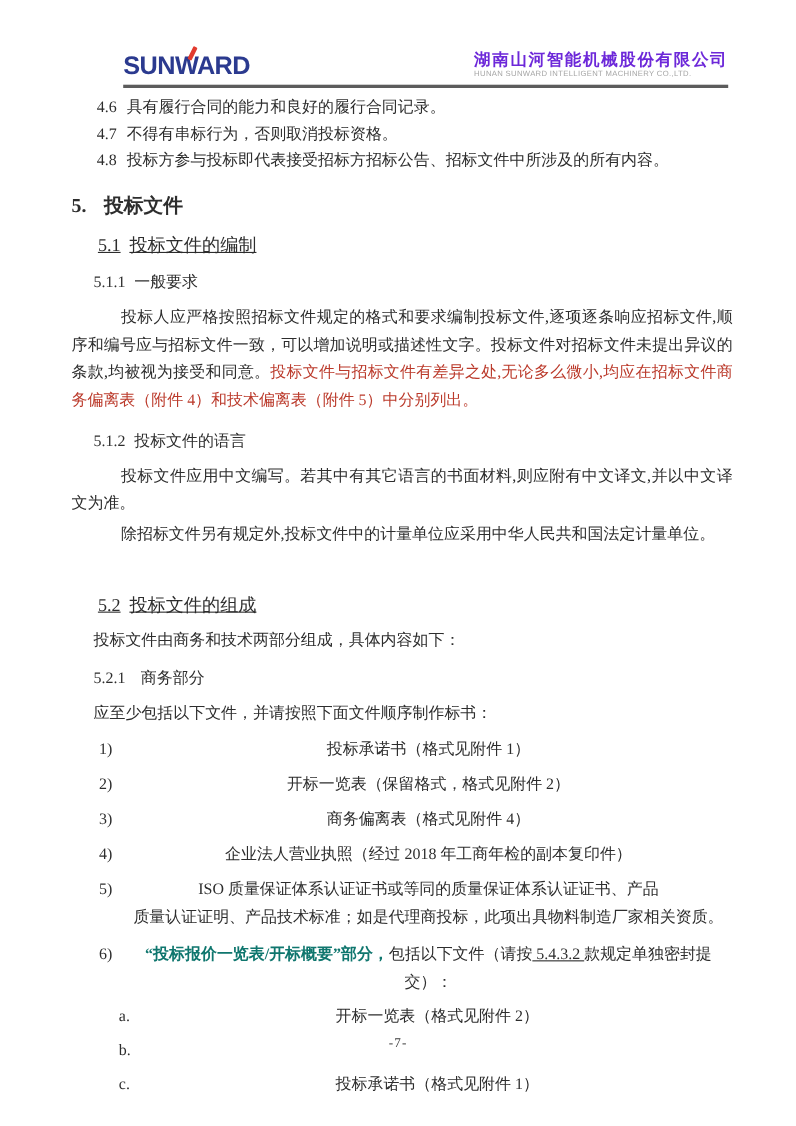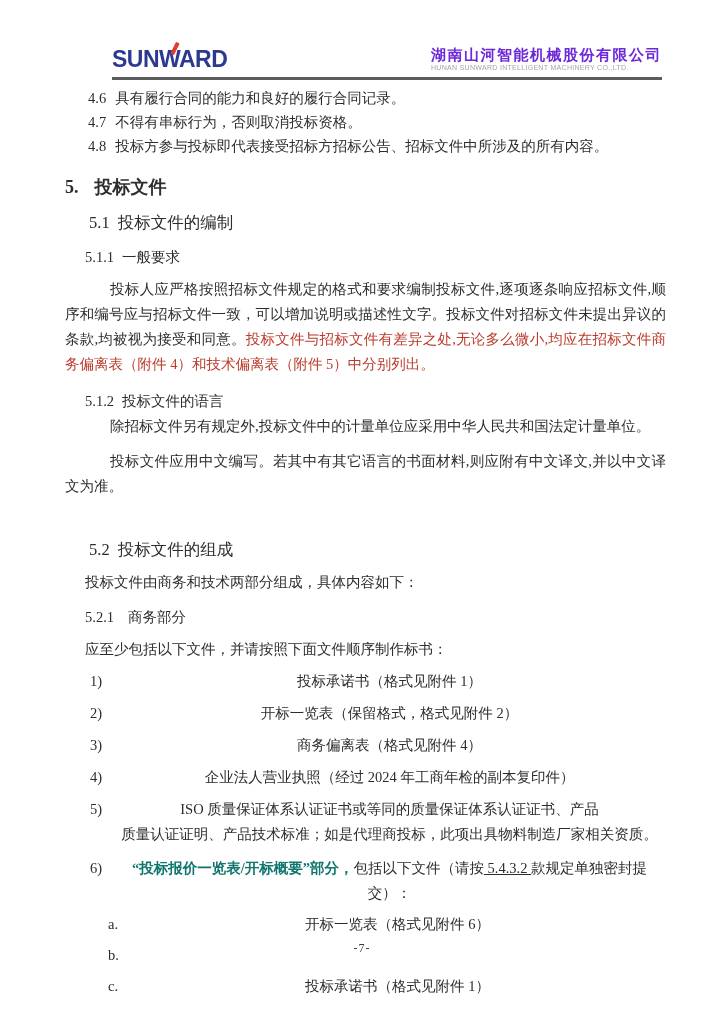--- a/index.html
+++ b/index.html
@@ -48,21 +48,21 @@
   
   .body {
     position:absolute; top:86px; left:65px; width:601px;
     font-size:14.5px; line-height:24px;
   }
   .clause { padding-left:23px; line-height:24px; }
   .clause .num { margin-right:9px; }
 
   .h5 { margin-top:18px; font-size:18px; font-weight:700; line-height:22px; }
   .h5 .h5-num { margin-right:16px; }
-  .h51 { margin-top:14px; padding-left:24px; font-size:16.5px; line-height:21px; }
+  .h51 { margin-top:14px; padding-left:24px; font-size:16.5px; line-height:21px;text-decoration:underline; }
   .h51 .hnum, .h511 .hnum { margin-right:8px; }
   .h511 { margin-top:15px; padding-left:20px; font-size:14.5px; line-height:19px; }
 
   .para { margin-top:10px; text-indent:45px; line-height:25px; text-align:justify; }
   .para-nogap { margin-top:3px; }
   .red { color:#bb3a2b; }
   .redbold { color:#0f766e; font-weight:700; }
   .uline { text-decoration:underline; }
 
   .gap-large { margin-top:40px; }
@@ -123,26 +123,26 @@
     </div>
 
     <div class="para">
       <span>投标人应严格按照招标文件规定的格式和要求编制投标文件,逐项逐条响应招标文件,顺序和编号应与招标文件一致，可以增加说明或描述性文字。投标文件对招标文件未提出异议的条款,均被视为接受和同意。</span><span class="red">投标文件与招标文件有差异之处,无论多么微小,均应在招标文件商务偏离表（附件 4）和技术偏离表（附件 5）中分别列出。</span>
     </div>
 
     <div class="h511">
       <span class="hnum">5.1.2</span><span>投标文件的语言</span>
     </div>
 
+    <div class="para">
+      <span>投标文件应用中文编写。若其中有其它语言的书面材料,则应附有中文译文,并以中文译文为准。</span>
+    </div>
+
     <div class="para para-nogap">
       <span>除招标文件另有规定外,投标文件中的计量单位应采用中华人民共和国法定计量单位。</span>
-    </div>
-
-    <div class="para">
-      <span>投标文件应用中文编写。若其中有其它语言的书面材料,则应附有中文译文,并以中文译文为准。</span>
     </div>
 
     <div class="h51 gap-large">
       <span class="hnum">5.2</span><span>投标文件的组成</span>
     </div>
 
     <div class="plain">
       <span>投标文件由商务和技术两部分组成，具体内容如下：</span>
     </div>
 
@@ -161,36 +161,36 @@
     <div class="li">
       <span class="li-num">2)</span>
       <div class="li-text">开标一览表（保留格式，格式见附件 2）</div>
     </div>
     <div class="li">
       <span class="li-num">3)</span>
       <div class="li-text">商务偏离表（格式见附件 4）</div>
     </div>
     <div class="li">
       <span class="li-num">4)</span>
-      <div class="li-text">企业法人营业执照（经过 2024 年工商年检的副本复印件）</div>
+      <div class="li-text">企业法人营业执照（经过 2018 年工商年检的副本复印件）</div>
     </div>
     <div class="li">
       <span class="li-num">5)</span>
       <div class="li-text">ISO 质量保证体系认证证书或等同的质量保证体系认证证书、产品
 质量认证证明、产品技术标准；如是代理商投标，此项出具物料制造厂家相关资质。</div>
     </div>
 
     <div class="li li-wide">
       <span class="li-num">6)</span>
       <div class="li-text"><span class="redbold">“投标报价一览表/开标概要”部分，</span><span>包括以下文件（请按</span><span class="uline"> 5.4.3.2 </span><span>款规定单独密封提交）：</span></div>
     </div>
 
     <div class="li subli">
       <span class="li-num">a.</span>
-      <div class="li-text">开标一览表（格式见附件 6）</div>
+      <div class="li-text">开标一览表（格式见附件 2）</div>
     </div>
     <div class="li subli">
       <span class="li-num">b.</span>
     </div>
     <div class="li subli">
       <span class="li-num">c.</span>
       <div class="li-text">投标承诺书（格式见附件 1）</div>
     </div>
 
   </div>

